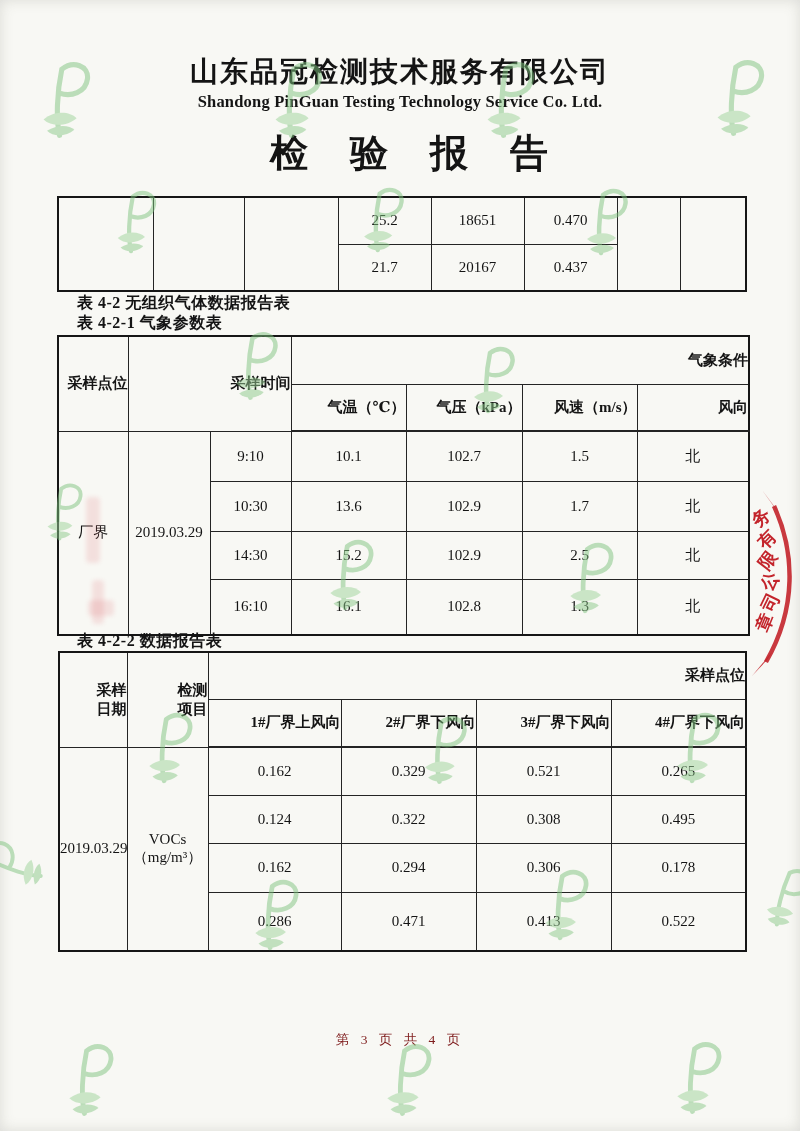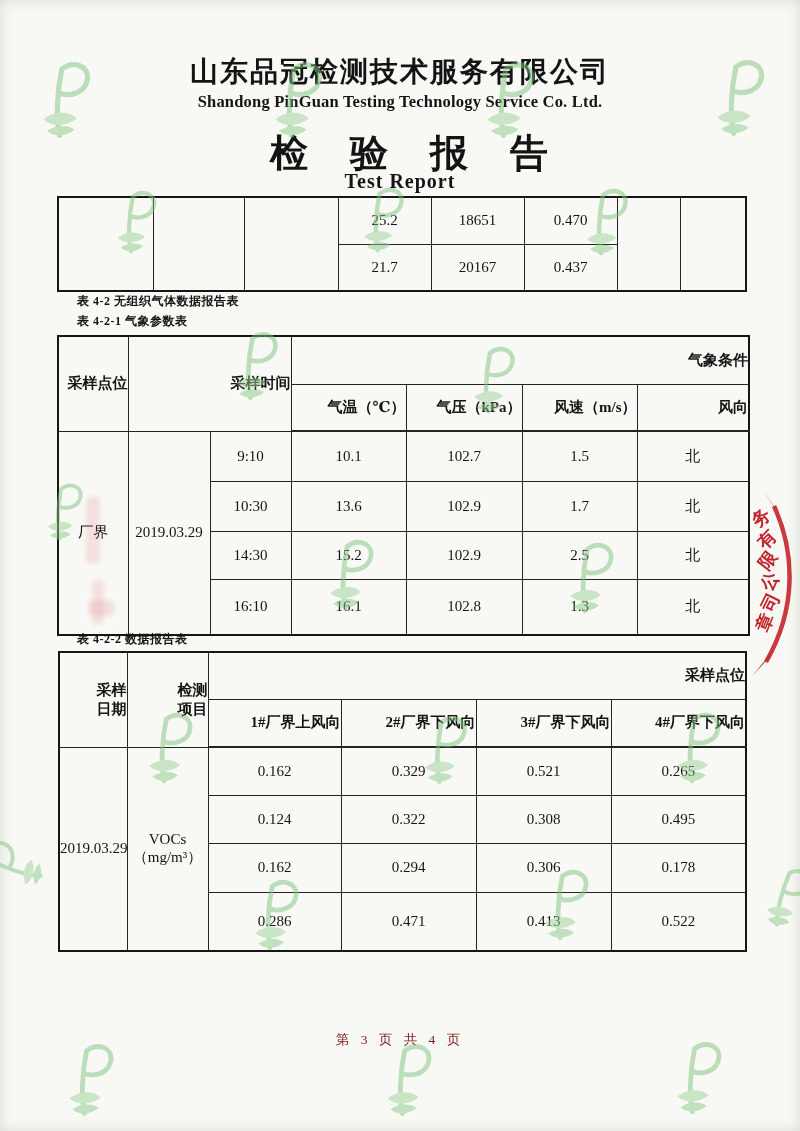--- a/index.html
+++ b/index.html
@@ -20,21 +20,21 @@
     font-size:20px; font-weight:bold; letter-spacing:1px; }
   
   table.t { position:absolute; border-collapse:collapse; table-layout:fixed;
     border:2.5px solid #161616; }
   table.t td { border:1.2px solid #242424; text-align:center; vertical-align:middle;
     font-size:15px; padding:0; overflow:hidden; }
   table.t td.hd { font-weight:bold; font-size:15px;text-align:right; }
   td.sm { font-size:14px; }
   tr.hrow-last td { border-bottom-width:2px; }
   
-  .caption { position:absolute; left:77px; font-size:12px; font-weight:bold; letter-spacing:0.5px; }
+  .caption { position:absolute; left:77px; font-size:16px; font-weight:bold; letter-spacing:0.5px; }
   .footer { position:absolute; top:1031px; left:0; width:100%; text-align:center;
     font-size:13.5px; letter-spacing:4px; color:#7f1d1d; }
   
   .wm { position:absolute; opacity:0.5; pointer-events:none; }
   
   .stamp { position:absolute; left:714px; top:466px; width:86px; height:210px; pointer-events:none; }
   .stamp text { font-family:"Liberation Serif",serif; font-weight:bold; font-size:18px; fill:#c3242b; }
   .bleed { position:absolute; background:#d8505a; opacity:0.14; filter:blur(2px); border-radius:4px; pointer-events:none; }
 </style>
 </head>
@@ -48,21 +48,20 @@
         <path d="M36,132 C30,104 31,58 40,16 C60,0 88,10 85,33 C82,57 56,65 36,58" fill="none" stroke="#7fc47f" stroke-width="9" stroke-linecap="round"></path>
         <path d="M8,104 C28,88 54,90 66,102 C50,116 22,118 8,104 Z" fill="#9ed49a"></path>
         <path d="M14,124 C32,112 54,114 62,122 C48,134 26,136 14,124 Z" fill="#8cc98a"></path>
       </g>
     </defs>
   </svg>
 
   <div class="company-cn">山东品冠检测技术服务有限公司</div>
   <div class="company-en">Shandong PinGuan Testing Technology Service Co. Ltd.</div>
   <div class="report-cn">检验报告</div>
-  <div class="report-en">Test Report</div>
 
   <table class="t" style="left:57px; top:196px; width:688px; height:94px">
     <colgroup>
       <col style="width:95px">
         <col style="width:91px">
         <col style="width:94px">
       <col style="width:93px">
         <col style="width:93px">
         <col style="width:93px">
       <col style="width:63px">

